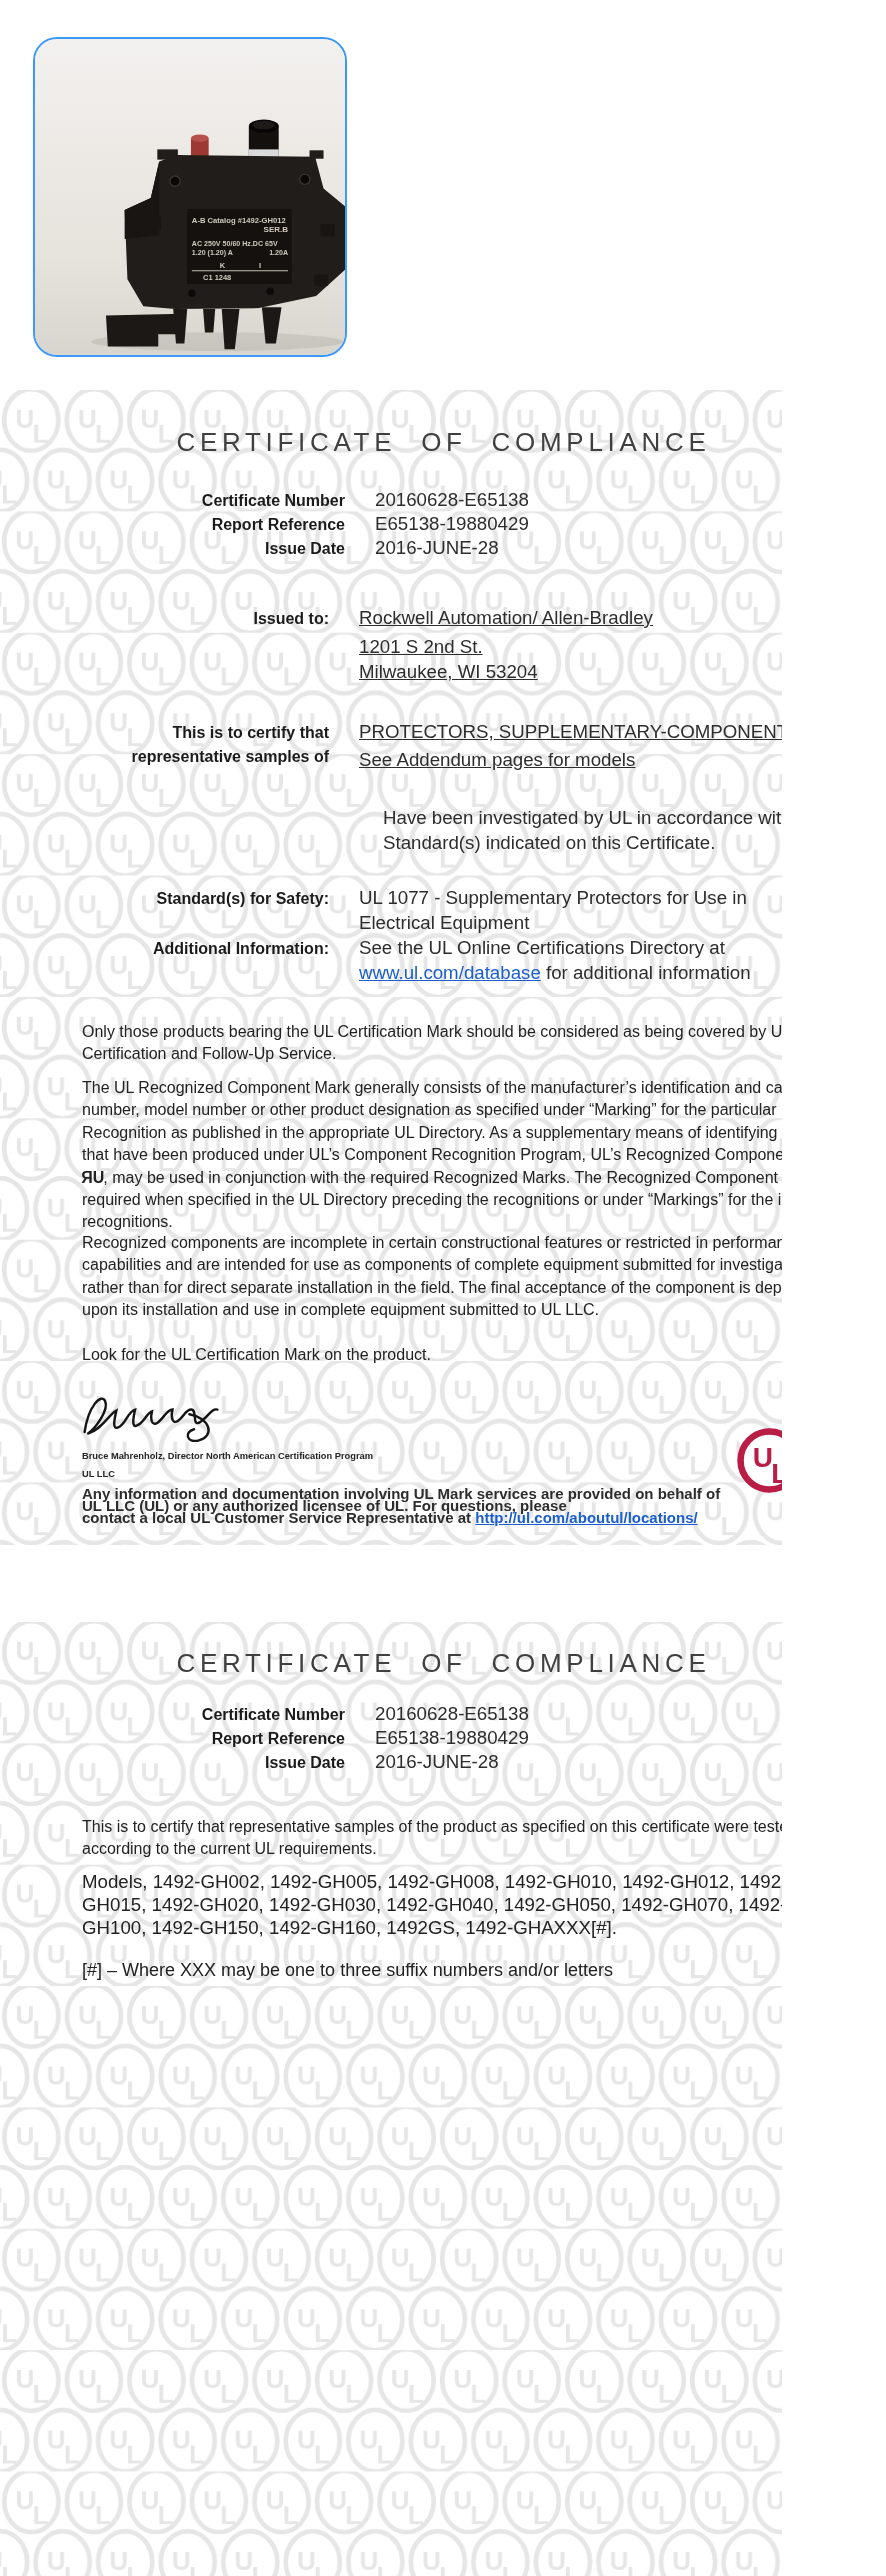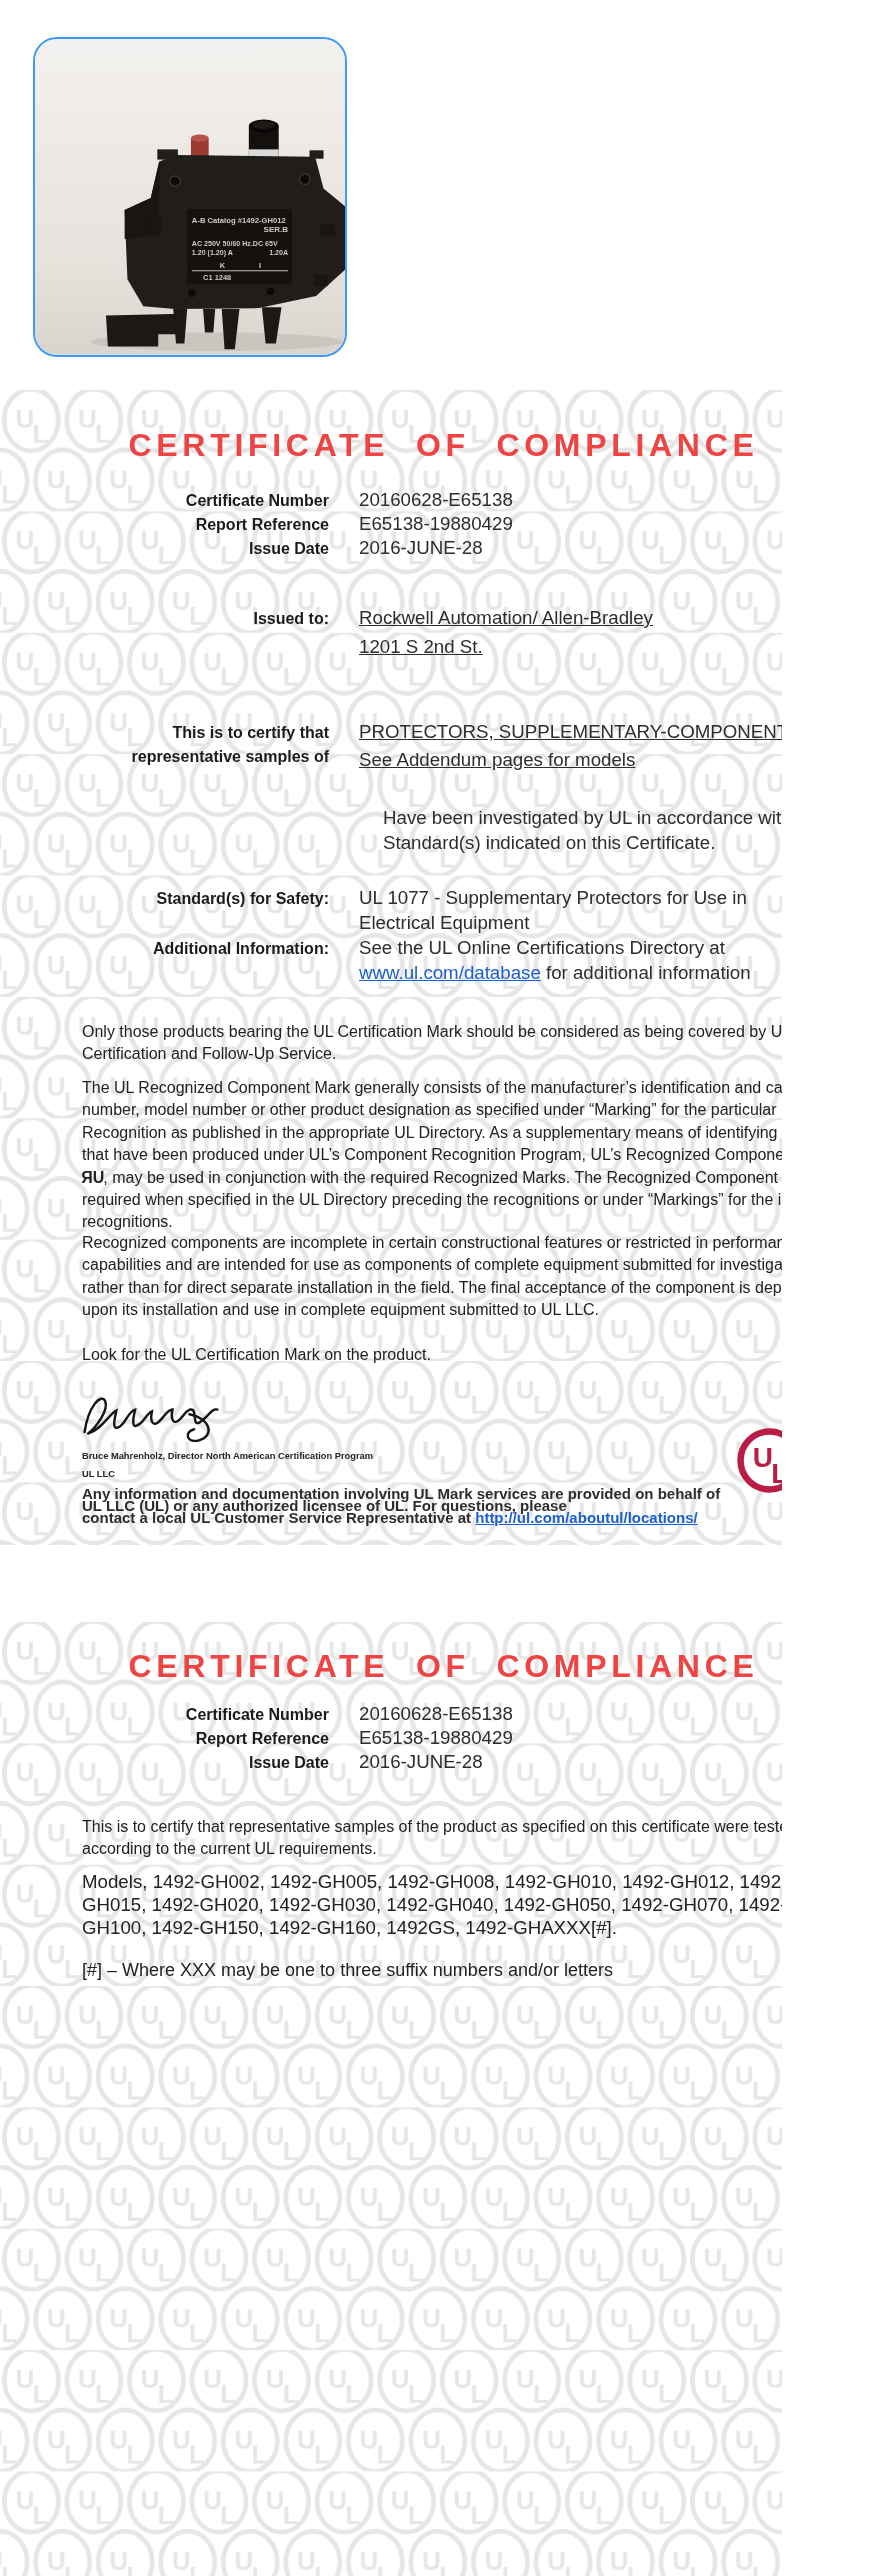--- a/index.html
+++ b/index.html
@@ -11,25 +11,25 @@
   .photo-card{position:absolute;left:33px;top:37px;width:310px;height:316px;
               border:2.8px solid #3b9af9;border-radius:24px;overflow:hidden;background:#e9e6e1;}
   .photo-card svg{display:block;}
 
   
   .page{position:absolute;left:0;width:887px;overflow:hidden;}
   .page .wm{position:absolute;left:0;top:0;}
   .page-content{position:absolute;left:0;top:0;width:100%;height:100%;}
 
   .page-title{position:absolute;left:0;width:100%;text-align:center;
-              font-size:32px;font-weight:bold;color:#ef4444;
+              font-size:26px;font-weight:normal;color:#404040;
               letter-spacing:4.7px;word-spacing:13px;white-space:nowrap;}
 
   .cert-table{position:absolute;left:0;width:100%;}
-  .crow{display:flex;align-items:baseline;height:24px;}
+  .crow{display:flex;align-items:baseline;height:24px;padding-left:16px;}
   .clbl{width:329px;text-align:right;font-weight:bold;font-size:16px;color:#1b1b1b;}
   .cval{margin-left:30px;font-size:18.7px;color:#2d2d2d;}
 
   .pair{position:absolute;left:0;width:100%;display:flex;align-items:baseline;}
   .pair .lblcol{width:329px;text-align:right;font-weight:bold;font-size:16px;
                 color:#1b1b1b;line-height:24px;flex:none;}
   .pair .valcol{margin-left:30px;width:459px;font-size:18.7px;color:#2d2d2d;line-height:25px;}
   .valcol .vline{line-height:25px;text-decoration:underline;}
   .valcol .gap-sm{margin-top:2.8px;}
   .valcol .gap-addr{margin-top:3.7px;}
@@ -154,20 +154,21 @@
           <div class="clbl">Issue Date</div>
           <div class="cval">2016-JUNE-28</div>
         </div>
       </div>
 
       <div class="pair" style="top:215px;">
         <div class="lblcol">Issued to:</div>
         <div class="valcol">
           <div class="vline">Rockwell Automation/ Allen-Bradley</div>
           <div class="vline gap-addr">1201 S 2nd St.</div>
+          <div class="vline">Milwaukee, WI 53204</div>
         </div>
       </div>
 
       <div class="pair" style="top:329px;">
         <div class="lblcol">
           <div>This is to certify that</div>
           <div>representative samples of</div>
         </div>
         <div class="valcol">
           <div class="vline">PROTECTORS, SUPPLEMENTARY-COMPONENT</div>

